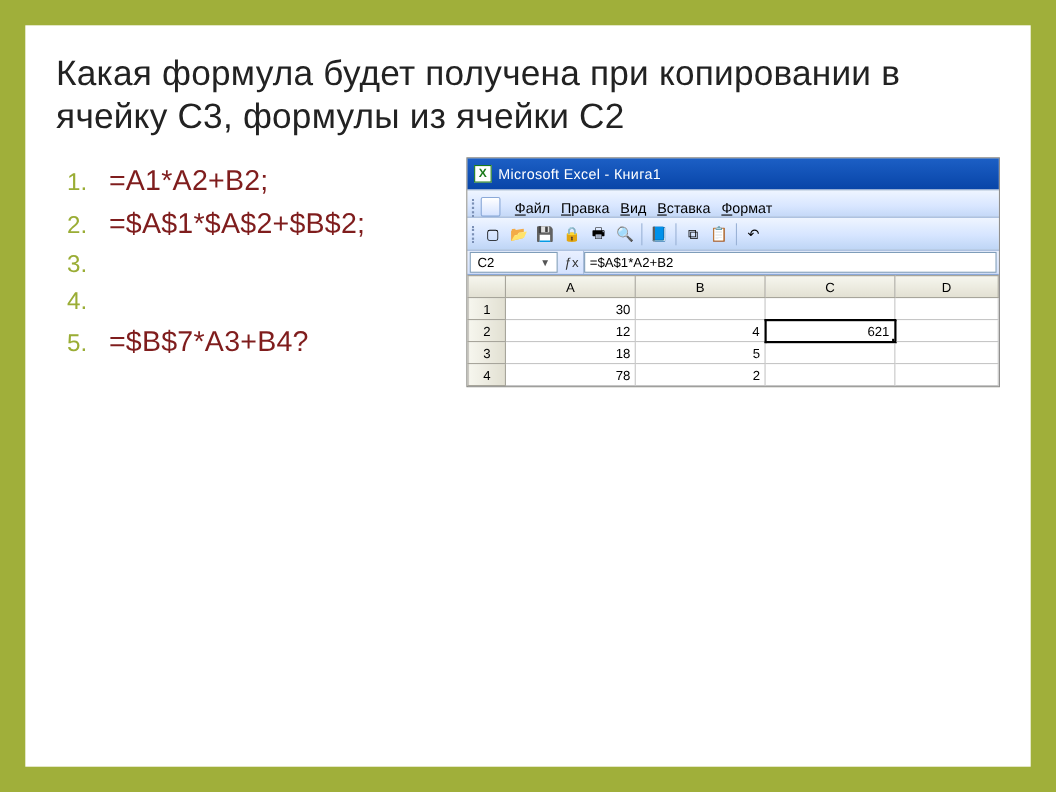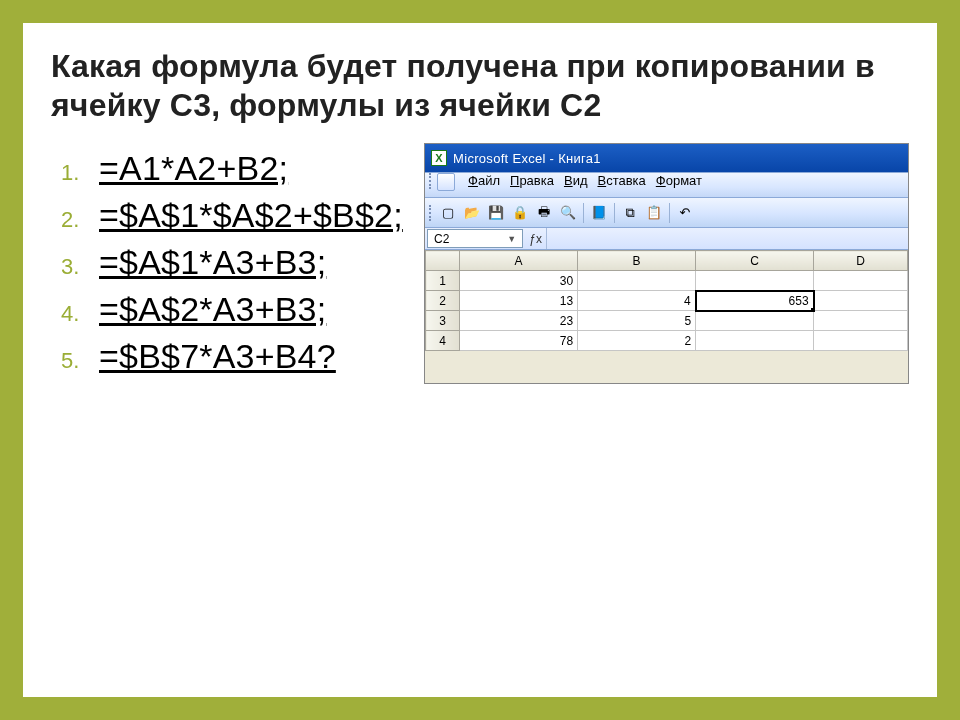--- a/index.html
+++ b/index.html
@@ -14,21 +14,21 @@
     position: absolute;
     left: 23px;
     top: 23px;
     width: 914px;
     height: 674px;
     background: #fff;
     padding: 24px 28px;
   }
   .heading {
     font-size: 32px;
-    font-weight: 700;
+    font-weight: 400;
     color: #222;
     line-height: 1.22;
     margin-bottom: 18px;
     letter-spacing: 0.2px;
   }
   .content-row { display: flex; }
   .answers {
     width: 380px;
     padding-left: 4px;
     padding-top: 6px;
@@ -38,24 +38,23 @@
     align-items: baseline;
     margin-bottom: 8px;
   }
   .ans-num {
     color: #9aad35;
     font-size: 22px;
     width: 44px;
     padding-left: 6px;
   }
   .ans-text {
-    color: #000000;
-    font-size: 34px;
+    color: #7f1d1d;
+    font-size: 26px;
     letter-spacing: 0.2px;
-    text-decoration: underline;
   }
 
   
   .excel {
     width: 494px;
     border: 1px solid #878787;
     background: #ece9d8;
     font-family: Tahoma, Arial, sans-serif;
     font-size: 12px;
     color: #000;
@@ -80,21 +79,21 @@
     font-weight: 900;
     font-size: 11px;
     margin-right: 6px;
   }
   .xl-menubar {
     height: 26px;
     background: linear-gradient(#eff5ff, #d8e6ff 60%, #c4d8f7);
     border-top: 1px solid #8ba9d8;
     border-bottom: 1px solid #8ba9d8;
     display: flex;
-    align-items: flex-start;
+    align-items: flex-end;
     padding: 0 4px;
     gap: 2px;
   }
   .menu-grip {
     width: 4px; height: 16px;
     border-left: 2px dotted #7a8fb5;
     margin-right: 2px;
   }
   .menu-mini {
     width: 18px; height: 18px;
@@ -135,21 +134,21 @@
   }
 
   .xl-formula {
     height: 22px;
     background: linear-gradient(#e9f0ff, #d4e2ff);
     border-bottom: 1px solid #8ba9d8;
     display: flex;
     align-items: stretch;
   }
   .namebox {
-    width: 96px;
+    width: 80px;
     background: #fff;
     border: 1px solid #7f9db9;
     margin: 1px 2px;
     display: flex; align-items: center;
     padding: 0 6px;
     font-size: 12px;
   }
   .namebox .dd { margin-left: auto; color: #555; font-size: 9px; }
   .fx {
     width: 22px;
@@ -233,25 +232,23 @@
         <div class="ans-item">
           <span class="ans-num">1.</span>
           <span class="ans-text">=A1*A2+B2;</span>
         </div>
         <div class="ans-item">
           <span class="ans-num">2.</span>
           <span class="ans-text">=$A$1*$A$2+$B$2;</span>
         </div>
         <div class="ans-item">
           <span class="ans-num">3.</span>
-          <span class="ans-text">=$A$1*A3+B3;</span>
         </div>
         <div class="ans-item">
           <span class="ans-num">4.</span>
-          <span class="ans-text">=$A$2*A3+B3;</span>
         </div>
         <div class="ans-item">
           <span class="ans-num">5.</span>
           <span class="ans-text">=$B$7*A3+B4?</span>
         </div>
       </div>
 
     <div class="excel">
 
       <div class="xl-titlebar">
@@ -283,20 +280,23 @@
             <span class="tb-btn">↶</span>
           </span>
       </div>
 
       <div class="xl-formula">
         <div class="namebox">
           <span>C2</span>
           <span class="dd">▼</span>
         </div>
         <div class="fx">ƒx</div>
+        <div class="fbar">
+          <span>=$A$1*A2+B2</span>
+        </div>
       </div>
 
       <div class="xl-grid">
         <table class="sheet">
           <colgroup>
             <col style="width:34px">
             <col style="width:118px">
               <col style="width:118px">
               <col style="width:118px">
               <col>
@@ -313,28 +313,28 @@
           <tbody id="sheet-body">
               <tr>
                 <th>1</th>
                 <td>30</td>
                 <td></td>
                 <td></td>
                 <td></td>
               </tr>
               <tr>
                 <th class="sel">2</th>
-                <td>13</td>
+                <td>12</td>
                 <td>4</td>
-                <td class="active">653</td>
+                <td class="active">621</td>
                 <td></td>
               </tr>
               <tr>
                 <th>3</th>
-                <td>23</td>
+                <td>18</td>
                 <td>5</td>
                 <td></td>
                 <td></td>
               </tr>
               <tr>
                 <th>4</th>
                 <td>78</td>
                 <td>2</td>
                 <td></td>
                 <td></td>

